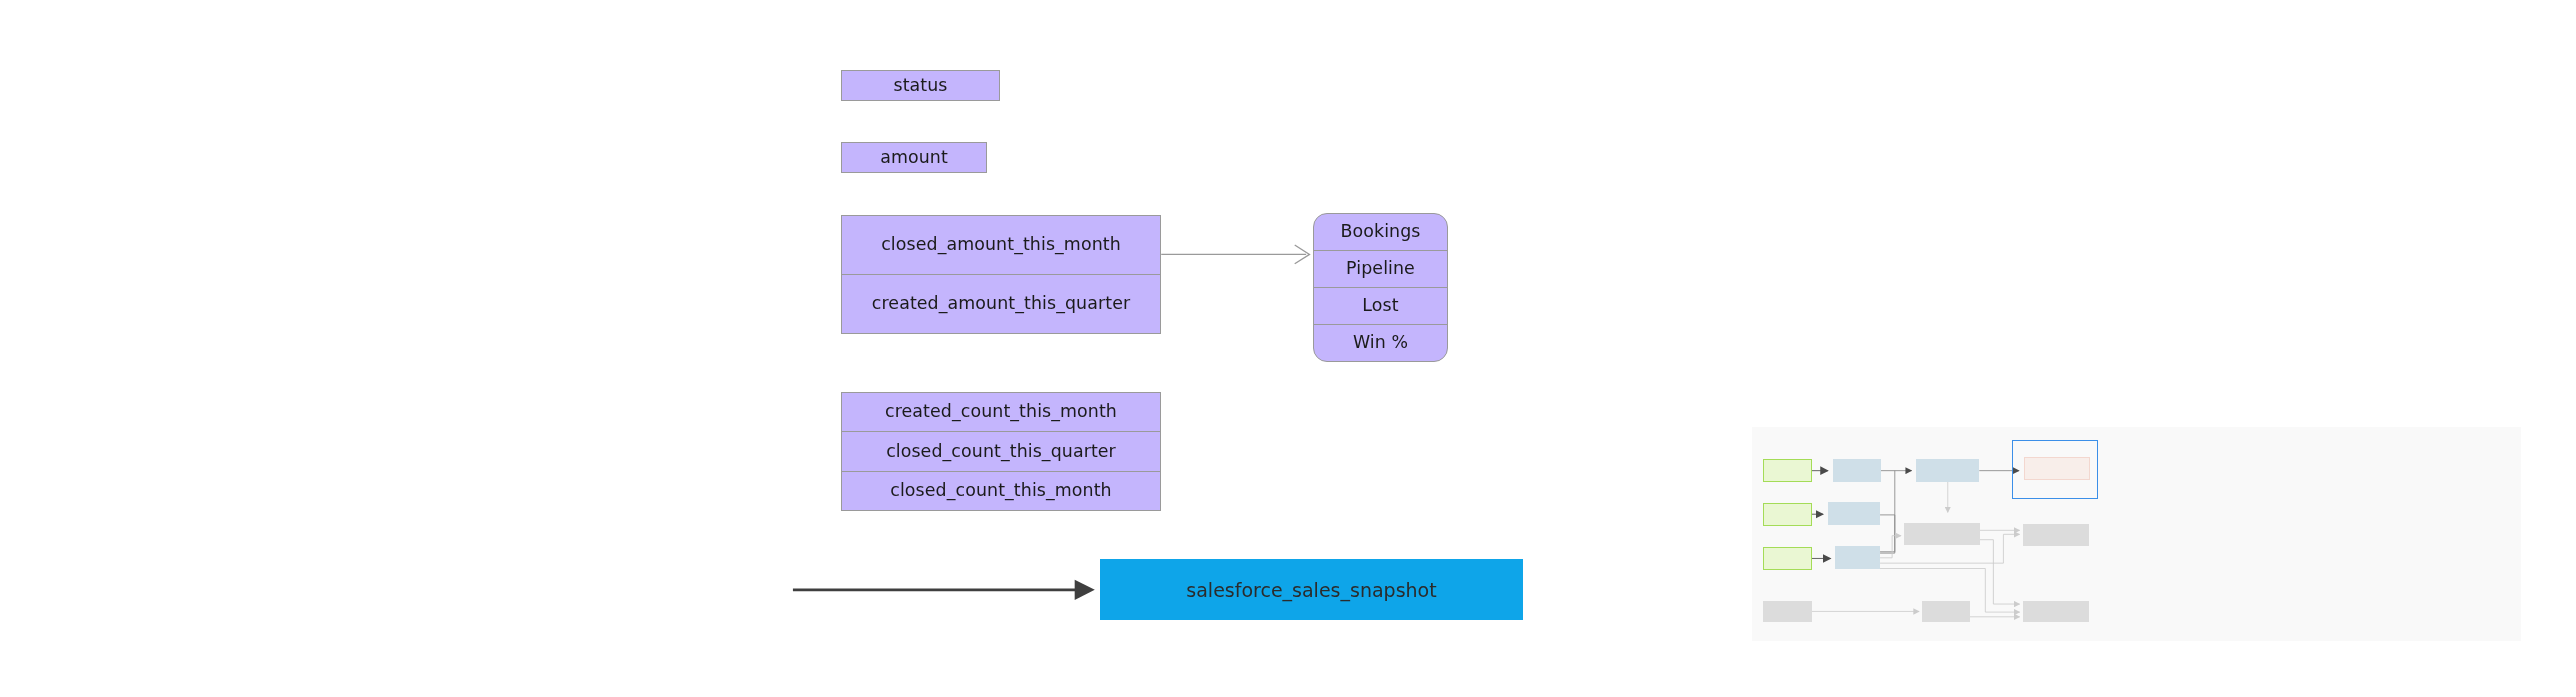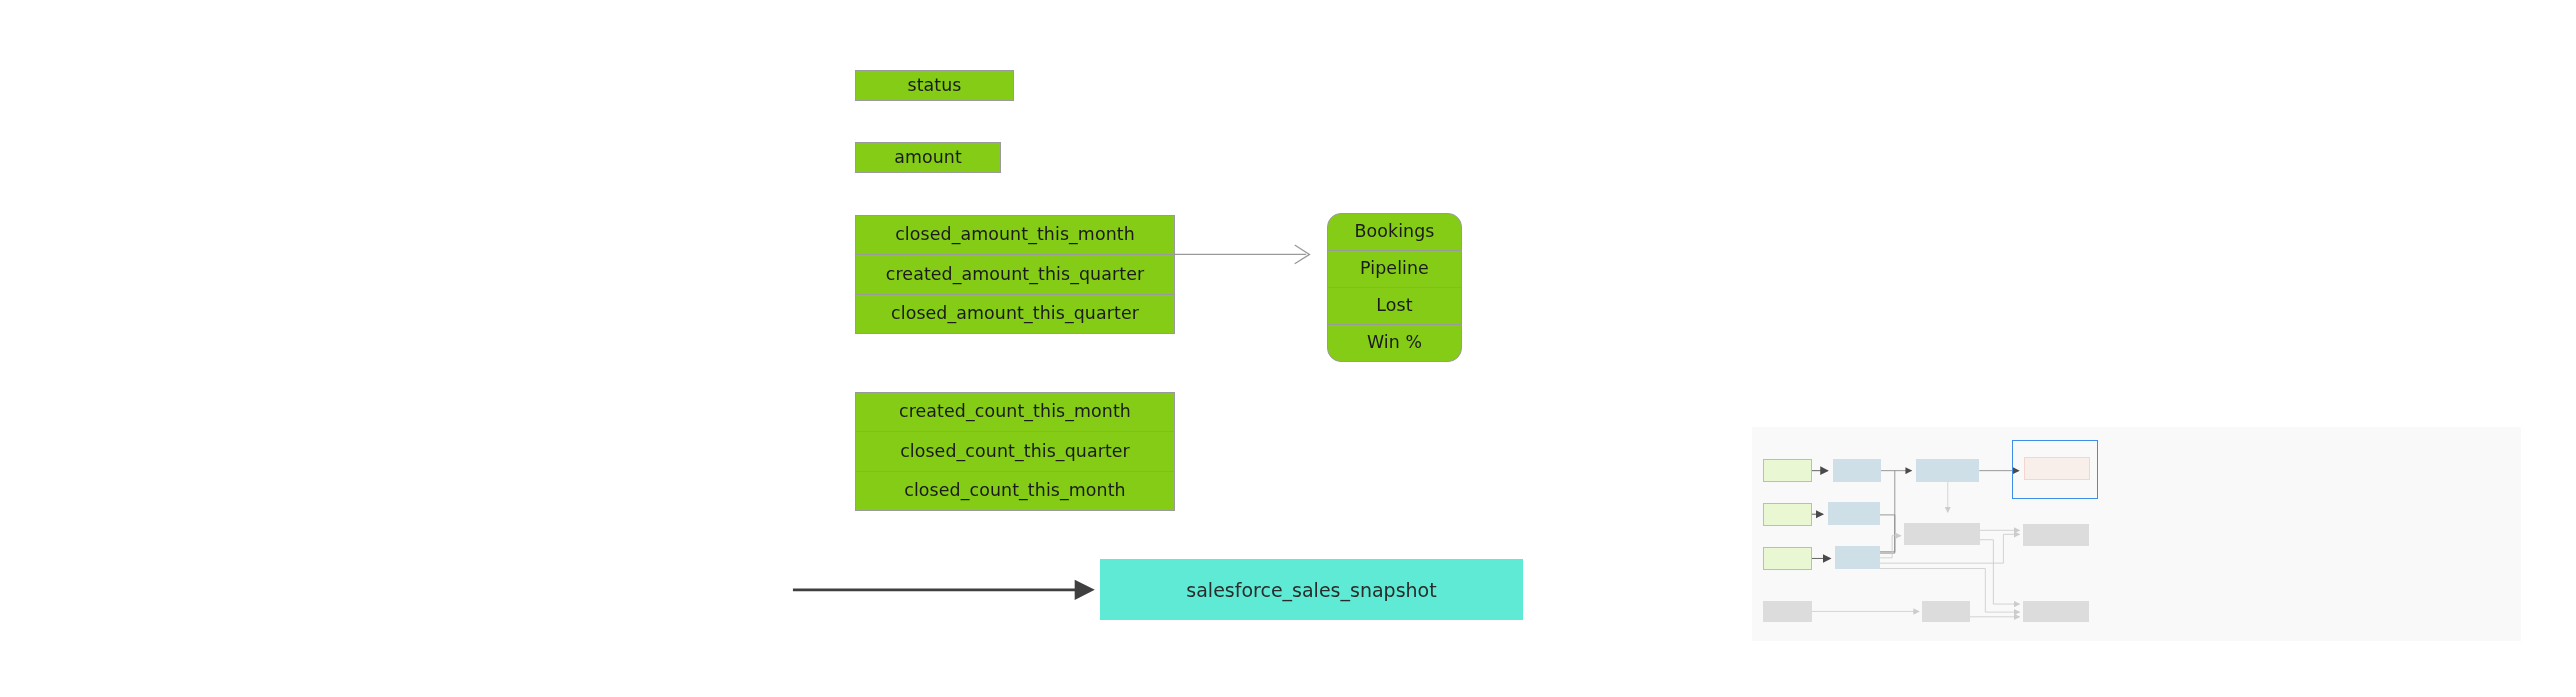--- a/index.html
+++ b/index.html
@@ -18,25 +18,24 @@
   
   #graph-canvas {
     position: absolute;
     left: 0; top: 0;
     width: 2576px; height: 698px;
   }
 
   .node-table {
     position: absolute;
     box-sizing: border-box;
-    background: #84cc16;
+    background: #c4b5fd;
     border: 0.7px solid #9a9a9a;
     display: flex;
     flex-direction: column;
-    margin-left: 14px;
   }
   .node-row {
     box-sizing: border-box;
     flex: 1 1 auto;
     display: flex;
     align-items: center;
     justify-content: center;
     color: #1b1b1b;
     font-size: 17.4px;
     line-height: 1;
@@ -56,21 +55,21 @@
   #node-count-metrics  { left: 841px; top: 392px; width: 320px; height: 119px; }
 
   
   #node-measures { left: 1313px; top: 213px; width: 135px; height: 149px; border-radius: 14px; }
 
   
   #node-snapshot {
     position: absolute;
     left: 1100px; top: 559px;
     width: 423px; height: 61px;
-    background: #5eead4;
+    background: #0ea5e9;
     display: flex;
     align-items: center;
     justify-content: center;
     color: #2b2b2b;
     font-size: 19px;
     white-space: nowrap;
   }
 
   
   .edge-svg {
@@ -127,21 +126,20 @@
     <div class="node-row">status</div>
   </div>
 
   <div class="node-table" id="node-amount">
     <div class="node-row">amount</div>
   </div>
 
   <div class="node-table" id="node-amount-metrics">
     <div class="node-row">closed_amount_this_month</div>
     <div class="node-row">created_amount_this_quarter</div>
-    <div class="node-row">closed_amount_this_quarter</div>
   </div>
 
   <div class="node-table" id="node-count-metrics">
     <div class="node-row">created_count_this_month</div>
     <div class="node-row">closed_count_this_quarter</div>
     <div class="node-row">closed_count_this_month</div>
   </div>
 
   <div class="node-table" id="node-measures">
     <div class="node-row">Bookings</div>

